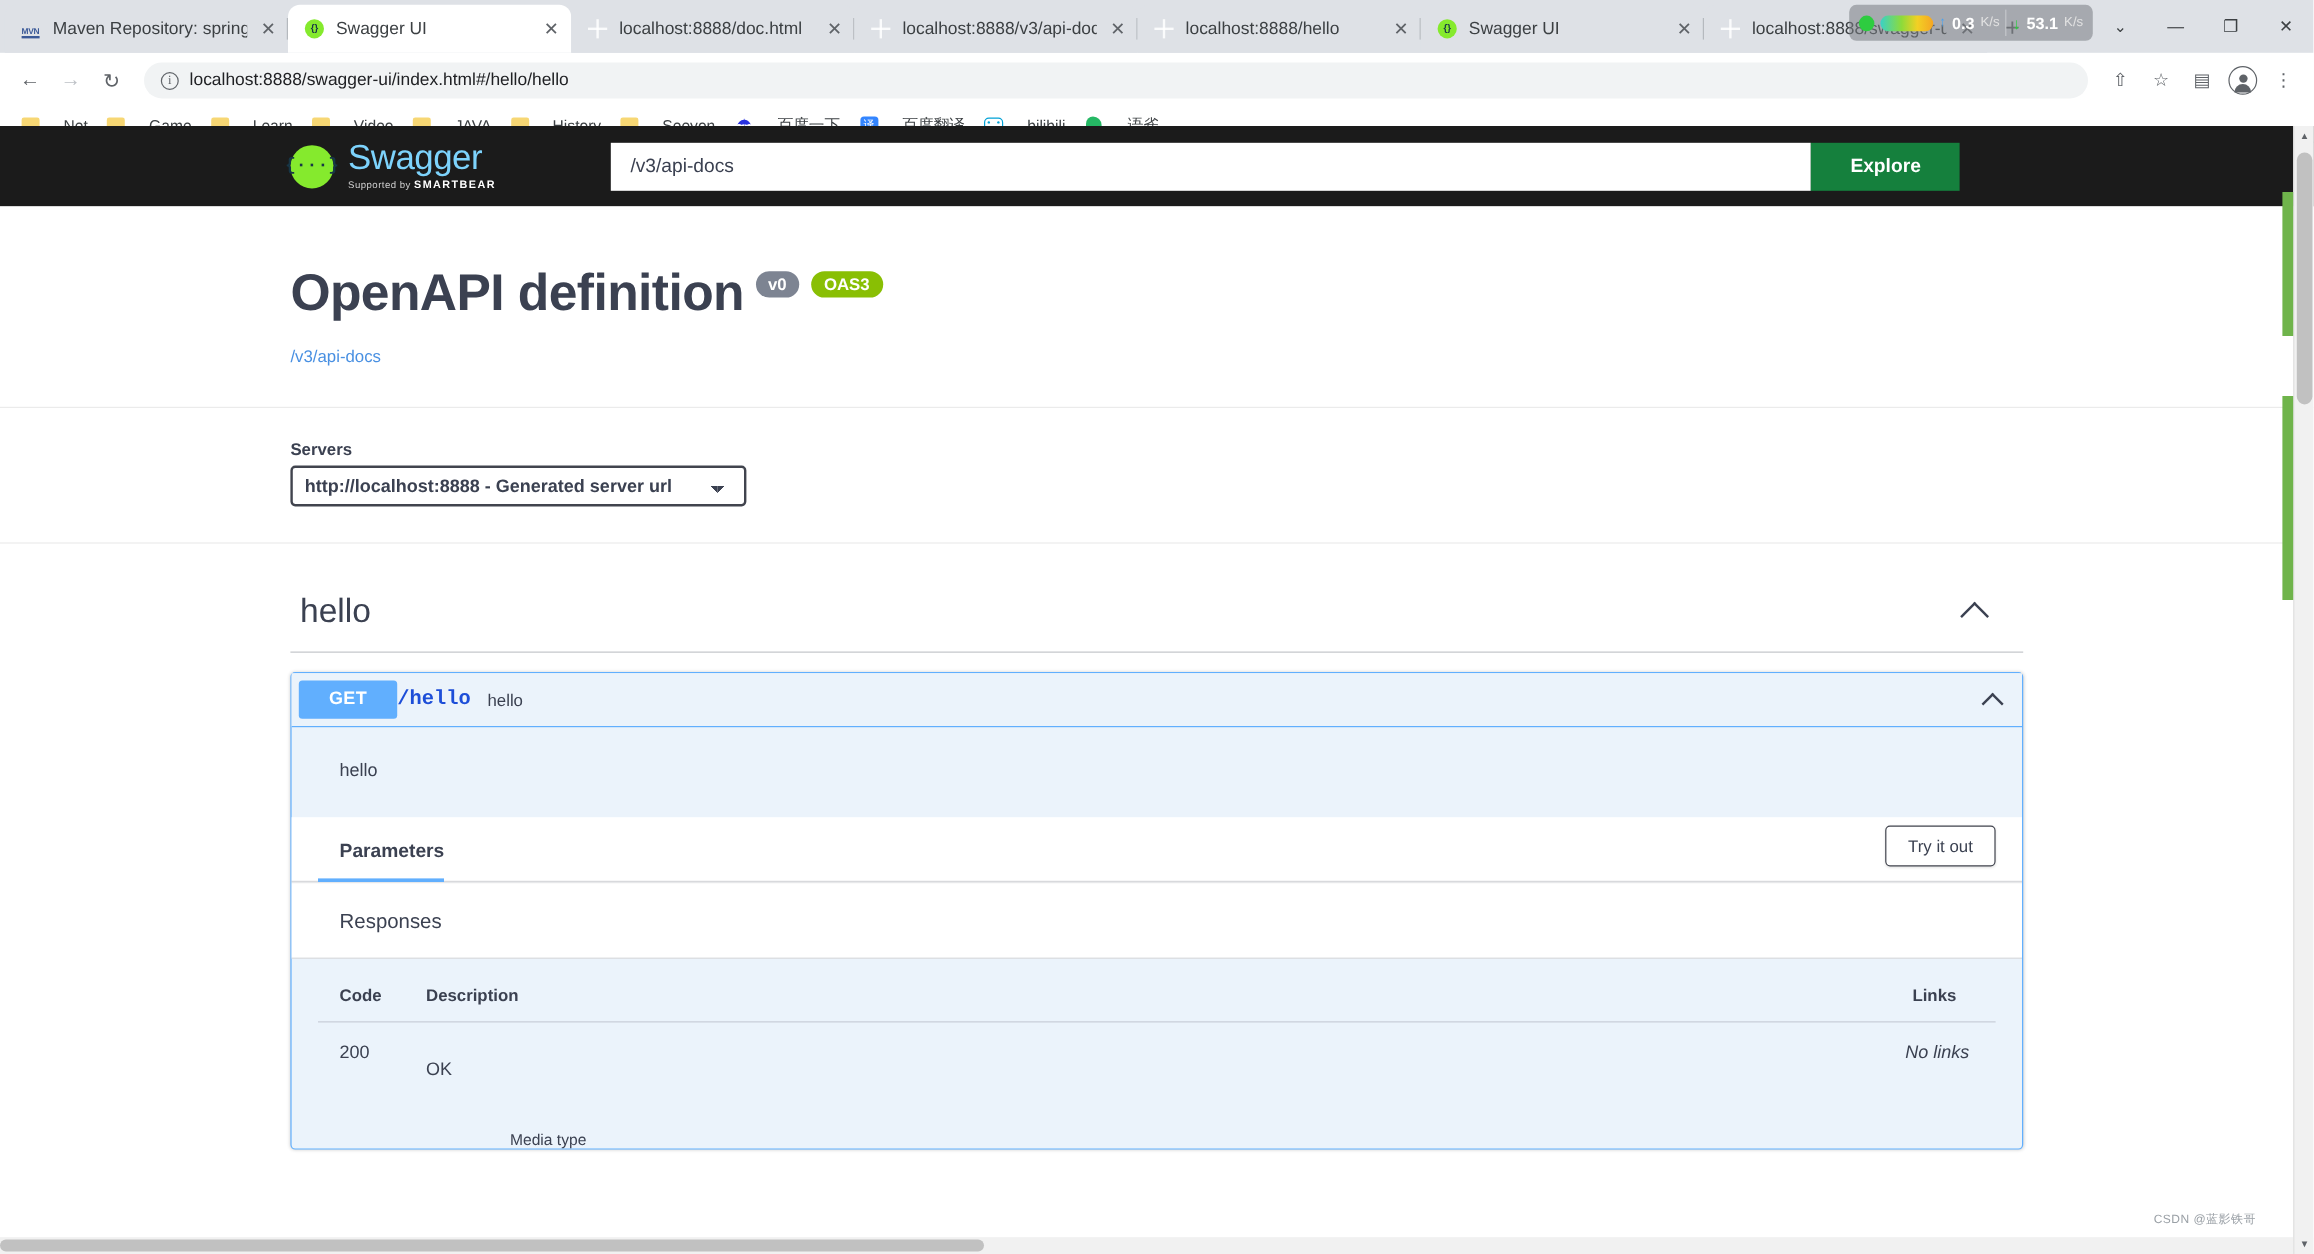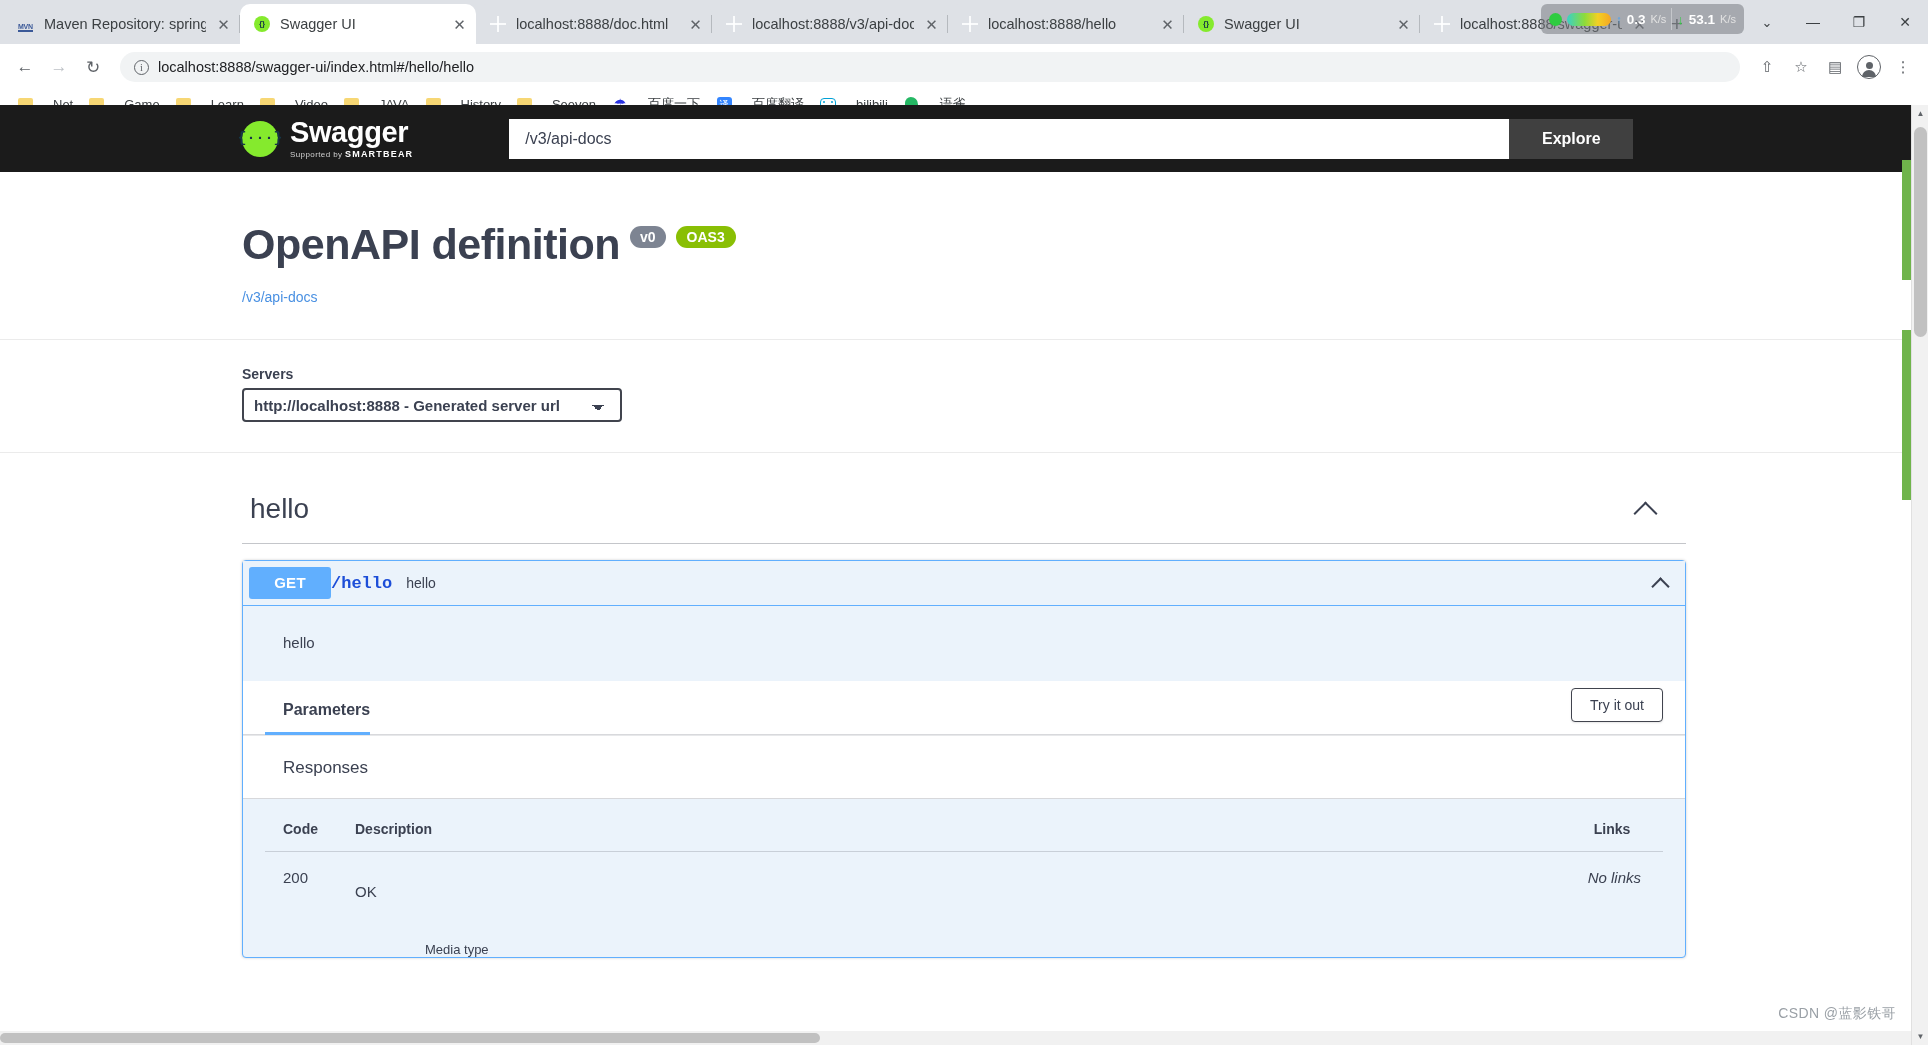--- a/index.html
+++ b/index.html
@@ -170,34 +170,34 @@
     background: #1b1b1b; height: 67px; display: flex; align-items: center;
     padding: 0 0 0 0;
   }
   .sw-logo-wrap { display:flex; align-items:center; gap: 12px; margin-left: 242px; }
   .sw-logo {
     width: 36px; height: 36px; border-radius: 50%; background: #85ea2d;
     display: flex; align-items: center; justify-content: center;
     color: #173647; font-size: 15px; font-weight: bold;
     font-family: "Liberation Mono", monospace;
   }
-  .sw-wordmark { color:#ffffff; font-size: 29px; font-weight: 700; letter-spacing: -0.4px; line-height: 1; }
+  .sw-wordmark { color:#7dd3fc; font-size: 29px; font-weight: 400; letter-spacing: -0.4px; line-height: 1; }
   .sw-sub { color:#cfcfcf; font-size: 8px; letter-spacing: .4px; margin-top:2px; }
   .sw-sub b { color:#fff; font-size: 9px; letter-spacing: 1.2px; }
 
   .sw-search-wrap {
     display: flex; margin-left: 96px; align-items: center;
   }
   .sw-search {
     width: 1000px; height: 40px; background: #fff; border: none;
     font-size: 16px; color: #3b4151; padding: 0 16px; outline: none;
     font-family: "Liberation Sans", sans-serif;
   }
   .sw-explore {
-    height: 40px; width: 124px; background: #404040; color: #fff;
+    height: 40px; width: 124px; background: #15803d; color: #fff;
     border: none; font-size: 16px; font-weight: bold; cursor: pointer;
     font-family: "Liberation Sans", sans-serif;
   }
 
   .sw-info-block {
     padding: 48px 0 34px 242px; background: #fff;
     border-bottom: 1px solid #ebebeb;
   }
   .sw-title-row { display: flex; align-items: center; gap: 10px; }
   .sw-title { font-size: 43px; font-weight: bold; color: #3b4151; letter-spacing:-0.5px; }
@@ -330,21 +330,21 @@
   .hbar {
     position: absolute; left: 0; bottom: 0; width: 1928px; height: 14px;
     background: #f1f1f1;
   }
   .hbar-thumb {
     position:absolute; left: 0; top: 2px; height: 10px; width: 820px;
     background:#c1c1c1; border-radius: 6px;
   }
 
   .watermark {
-    position: absolute; right: 32px; bottom: 22px; font-size: 14px;
+    position: absolute; right: 48px; bottom: 22px; font-size: 10px;
     color: #9aa0a6; letter-spacing: .4px;
   }
 </style>
 </head>
 <body>
 
 <div class="browser">
 
   <div class="tabstrip">
 

